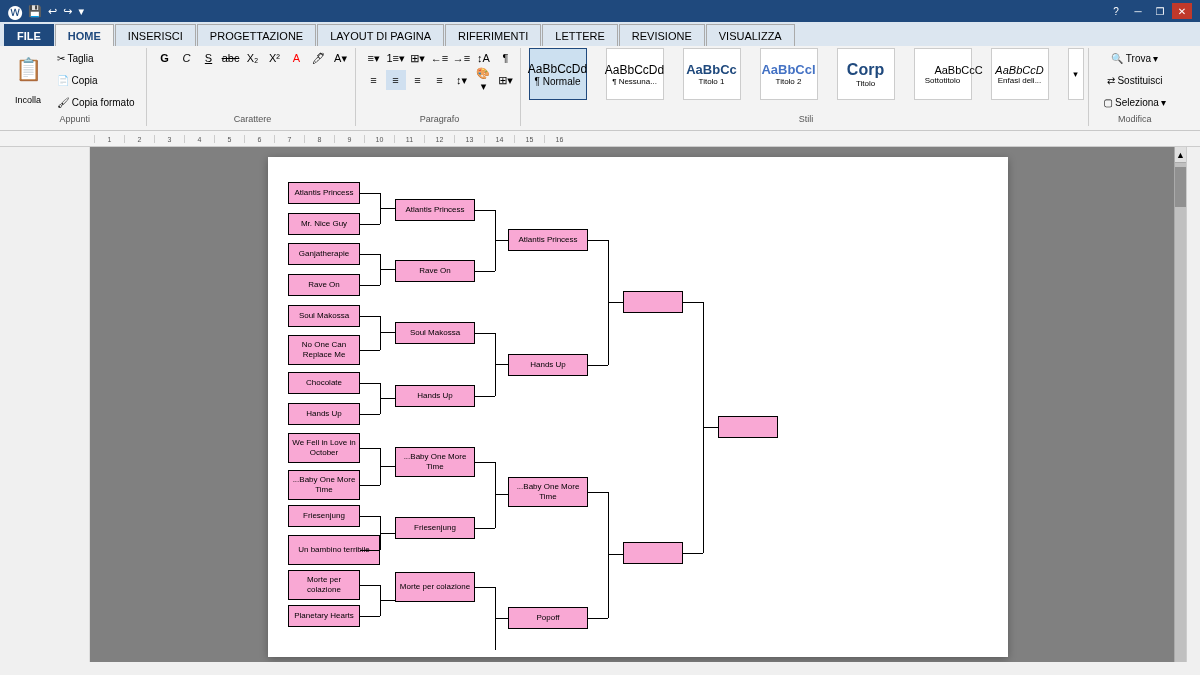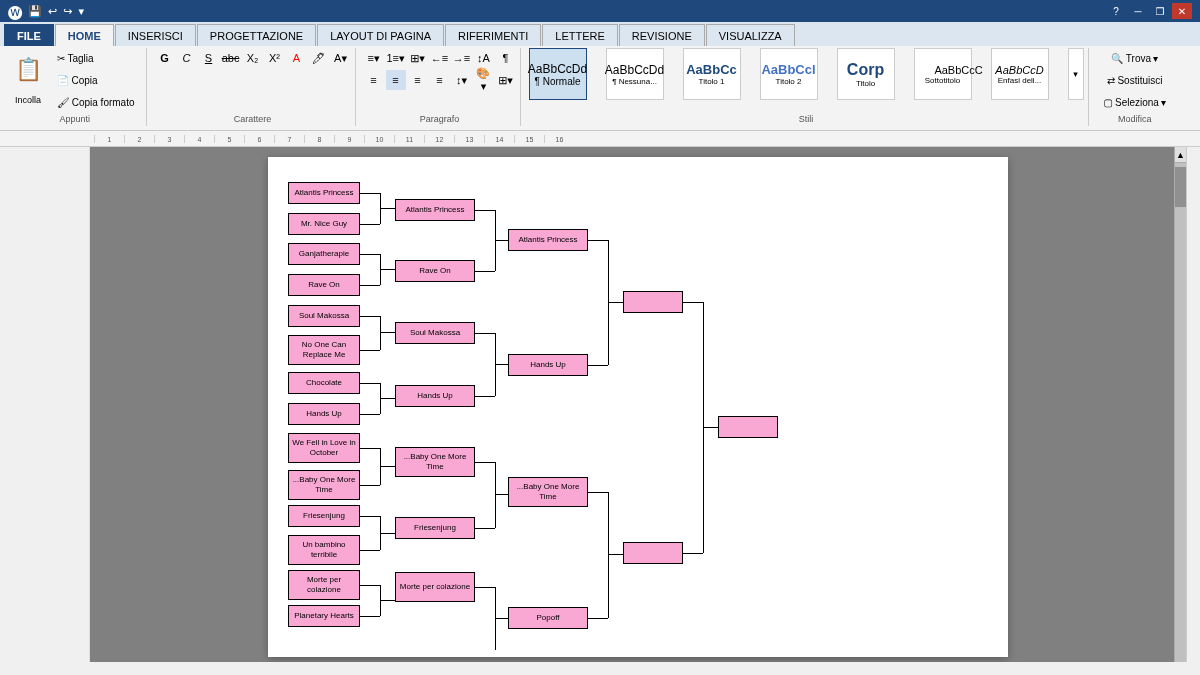--- a/index.html
+++ b/index.html
@@ -427,21 +427,21 @@
         <div class="bx" style="left:10px;top:195px;width:72px;height:22px;">Chocolate</div>
 
         <div class="bx" style="left:10px;top:226px;width:72px;height:22px;">Hands Up</div>
 
         <div class="bx" style="left:10px;top:256px;width:72px;height:30px;">We Fell in Love in October</div>
 
         <div class="bx" style="left:10px;top:293px;width:72px;height:30px;">...Baby One More Time</div>
 
         <div class="bx" style="left:10px;top:328px;width:72px;height:22px;">Friesenjung</div>
 
-        <div class="bx" style="left:10px;top:358px;width:72px;height:30px;">Un bambino terribile</div>
+        <div class="bx" style="left:10px;top:358px;width:92px;height:30px;">Un bambino terribile</div>
 
         <div class="bx" style="left:10px;top:393px;width:72px;height:30px;">Morte per colazione</div>
 
         <div class="bx" style="left:10px;top:428px;width:72px;height:22px;">Planetary Hearts</div>
 
         <div class="line-h" style="left:82px;top:16px;width:20px;"></div>
         <div class="line-h" style="left:82px;top:47px;width:20px;"></div>
         <div class="line-v" style="left:102px;top:16px;height:31px;"></div>
         <div class="line-h" style="left:102px;top:31px;width:15px;"></div>
 

